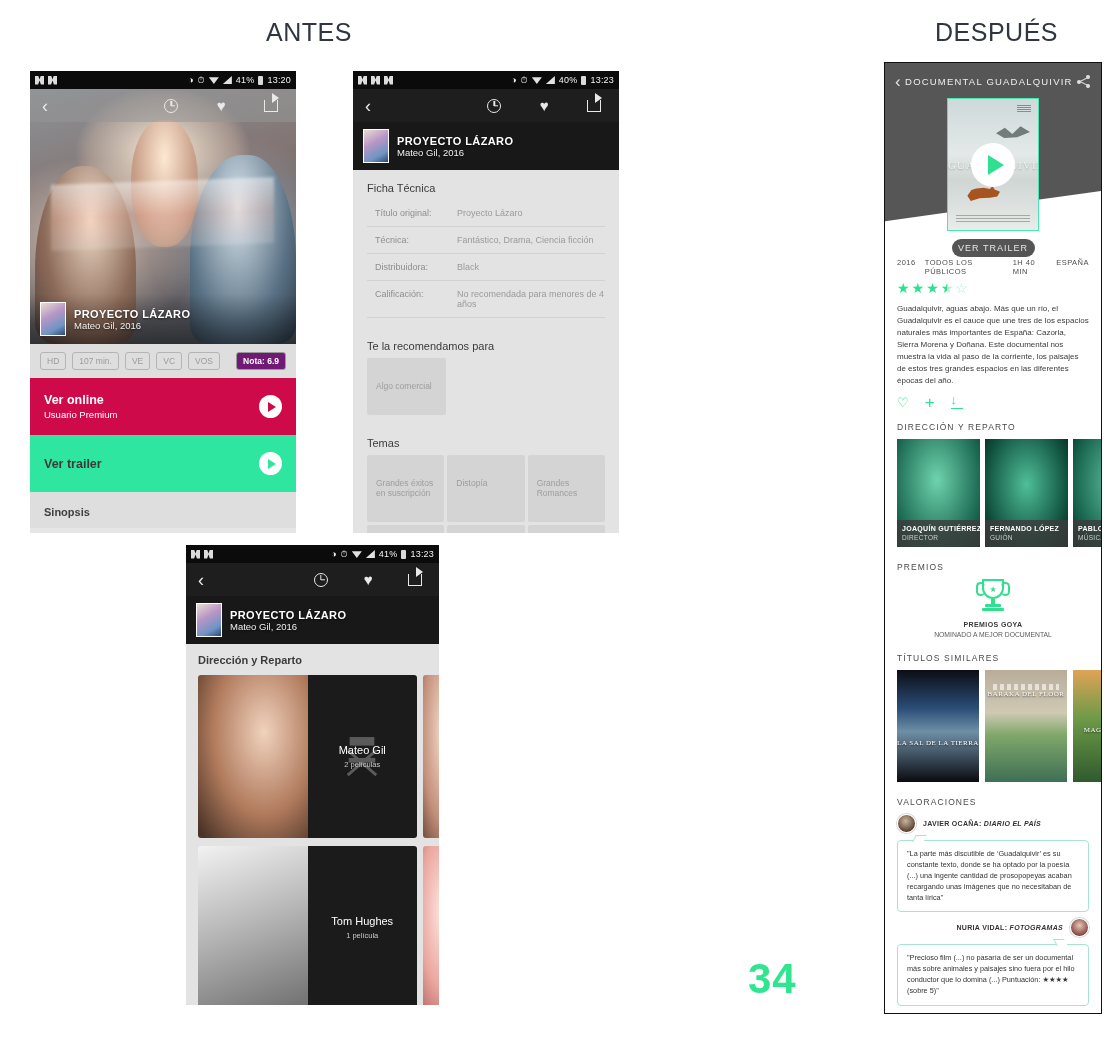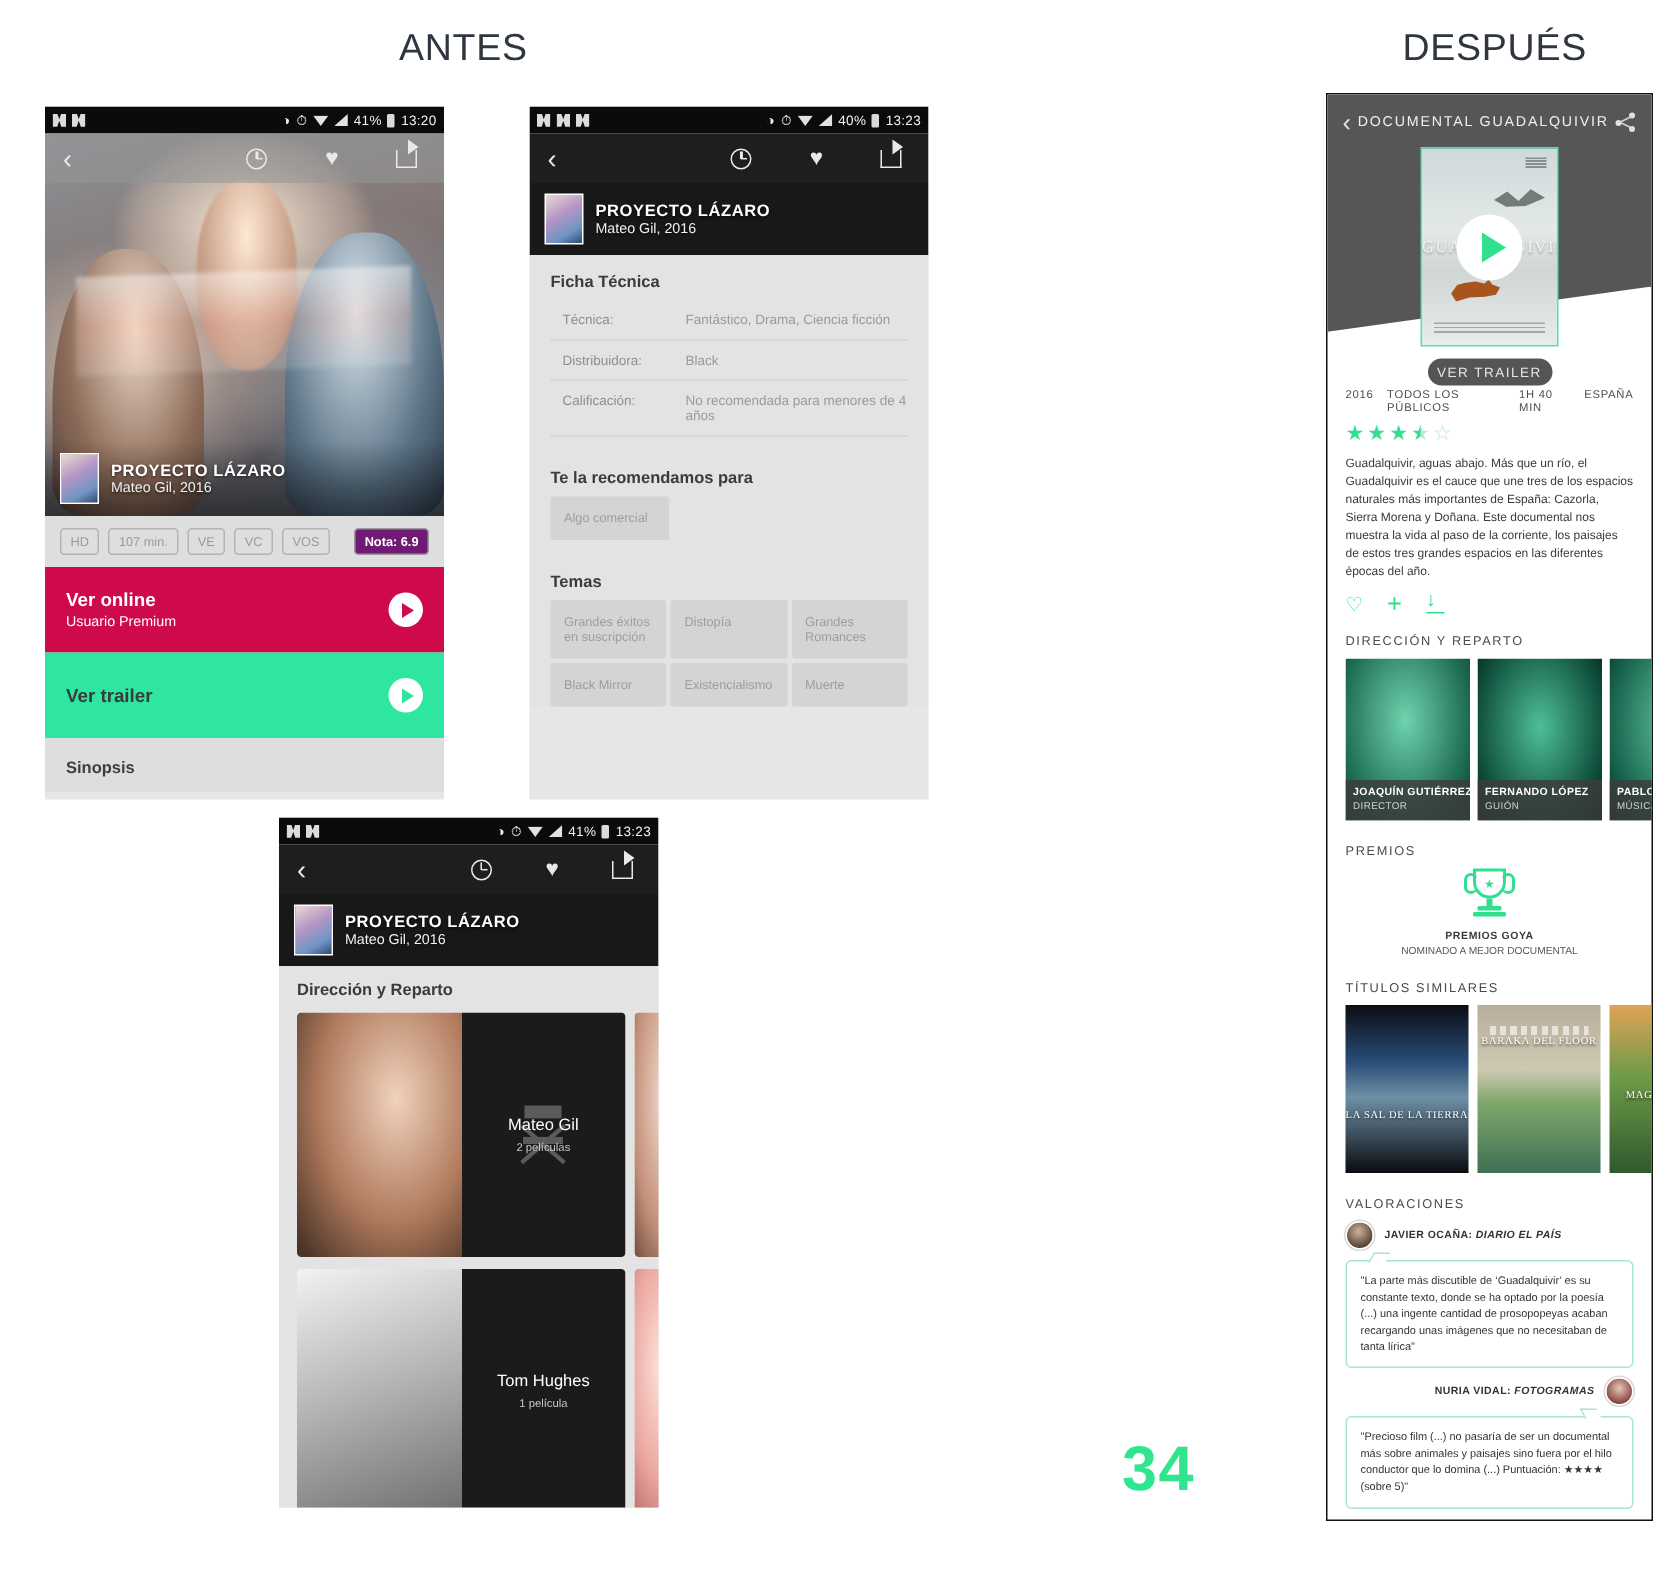--- a/index.html
+++ b/index.html
@@ -152,28 +152,28 @@
     display:flex; align-items:center; justify-content:center; flex:none;
   }
   .play-tri { width:0;height:0; border-left:8px solid #cf0a4b; border-top:5px solid transparent; border-bottom:5px solid transparent; margin-left:2px; }
   .cta.green .play-tri { border-left-color:#2fe6a0; }
 
   .synopsis-bar { background:#dedede; padding:14px 14px 10px; font-size:11px; font-weight:bold; color:#3f3f3f; }
 
   
   .p2-head { background:#181818; display:flex; align-items:center; gap:8px; padding:7px 10px; }
   .p2-body { background:#e3e3e3; padding: 12px 14px 0; }
-  .sec-title { font-size:11px; font-weight:bold; color:#3b3b3b; margin-bottom:6px; }
+  .sec-title { font-size:11px; font-weight:normal; color:#3b3b3b; margin-bottom:6px; }
   .fila { display:flex; gap:10px; padding:8px 0 8px 8px; border-bottom:1px solid #d2d2d2; font-size:9px; color:#8e8e8e; }
   .fila .k { width:72px; flex:none; }
   .fila .v { color:#9a9a9a; }
   .gap { height:22px; }
   .tagbox {
     background:#d4d4d4; color:#9d9d9d; font-size:8.5px;
-    padding:9px 9px; border-radius:2px; line-height:1.25;
+    padding:23px 9px; border-radius:2px; line-height:1.25;
   }
   .taggrid { display:grid; grid-template-columns:repeat(3,1fr); gap:3px; margin-top:6px; }
   .onecol { width:33%; margin-top:6px; }
 
   
   .p3-sec { background:#e3e3e3; padding:10px 12px 0; }
   .p3-title { font-size:11px; font-weight:bold; color:#3b3b3b; margin-bottom:9px; }
   .cast-row { display:flex; gap:6px; margin-bottom:8px; }
   .cast-card { height:163px; border-radius:3px; overflow:hidden; display:flex; flex:none; }
   .cast-card.main { width:219px; }
@@ -463,20 +463,24 @@
       <div>
         <div class="ht-name">PROYECTO LÁZARO</div>
         <div class="ht-sub">Mateo Gil, 2016</div>
       </div>
     </div>
 
     <div class="p2-body">
       <div class="sec-title">Ficha Técnica</div>
 
       <div class="fila">
+        <span class="k">Título original:</span>
+        <span class="v">Proyecto Lázaro</span>
+      </div>
+      <div class="fila">
         <span class="k">Técnica:</span>
         <span class="v">Fantástico, Drama, Ciencia ficción</span>
       </div>
       <div class="fila">
         <span class="k">Distribuidora:</span>
         <span class="v">Black</span>
       </div>
       <div class="fila">
         <span class="k">Calificación:</span>
         <span class="v">No recomendada para menores de 4 años</span>

